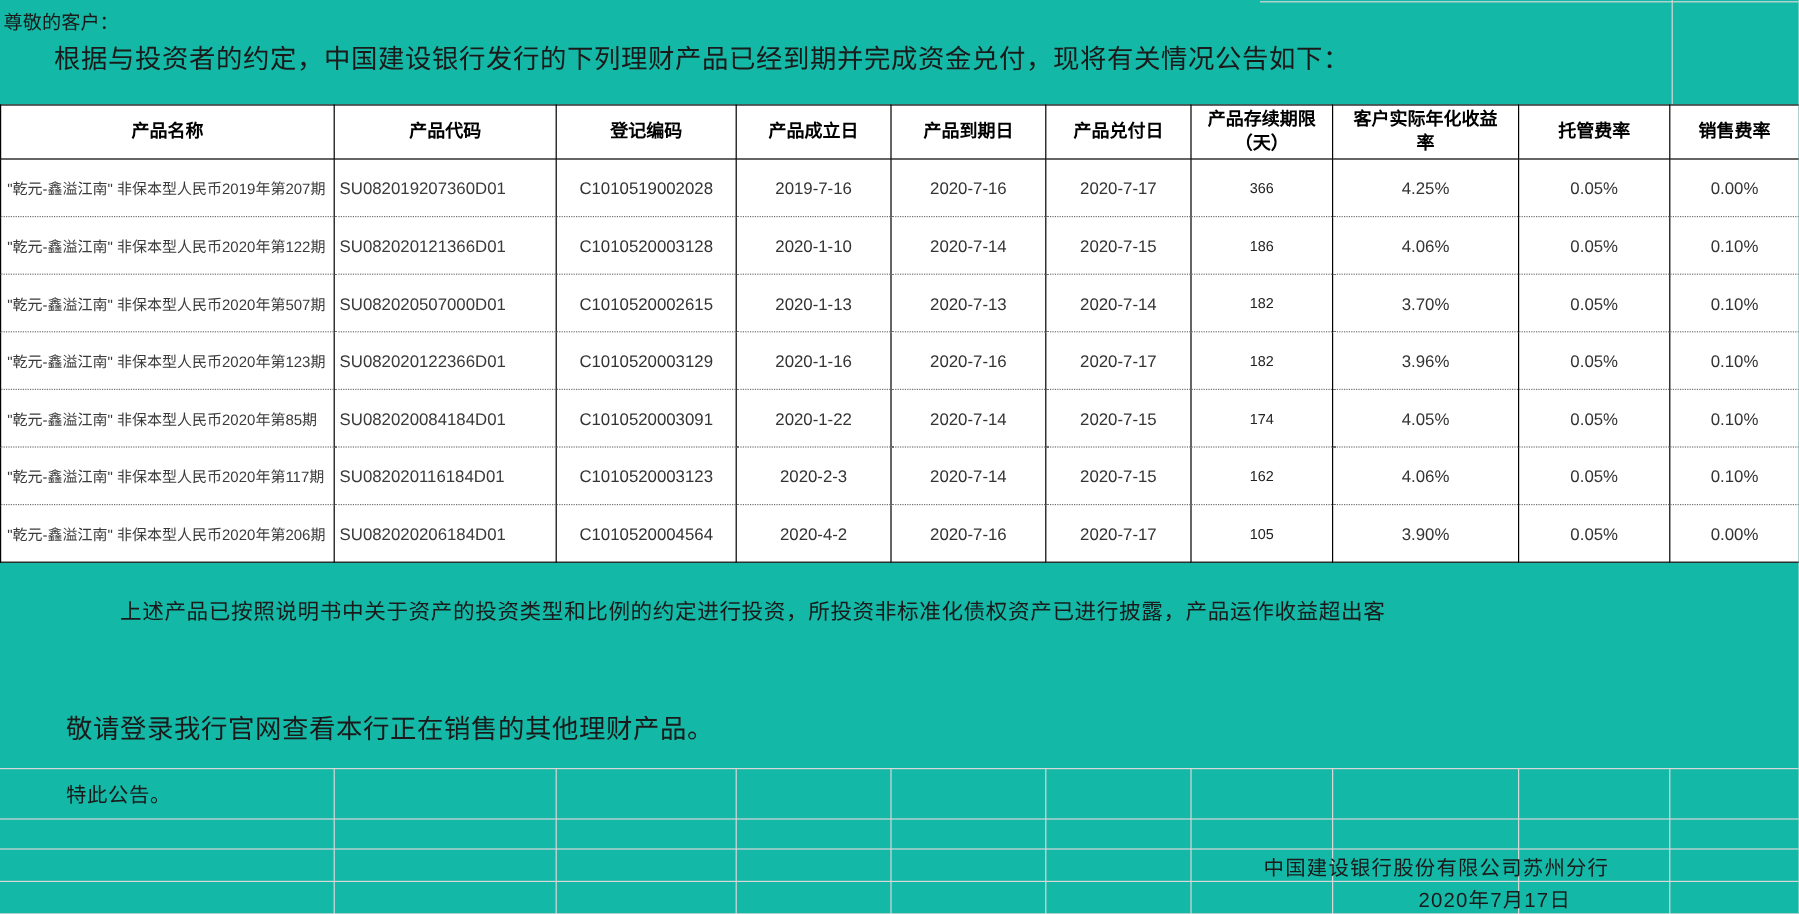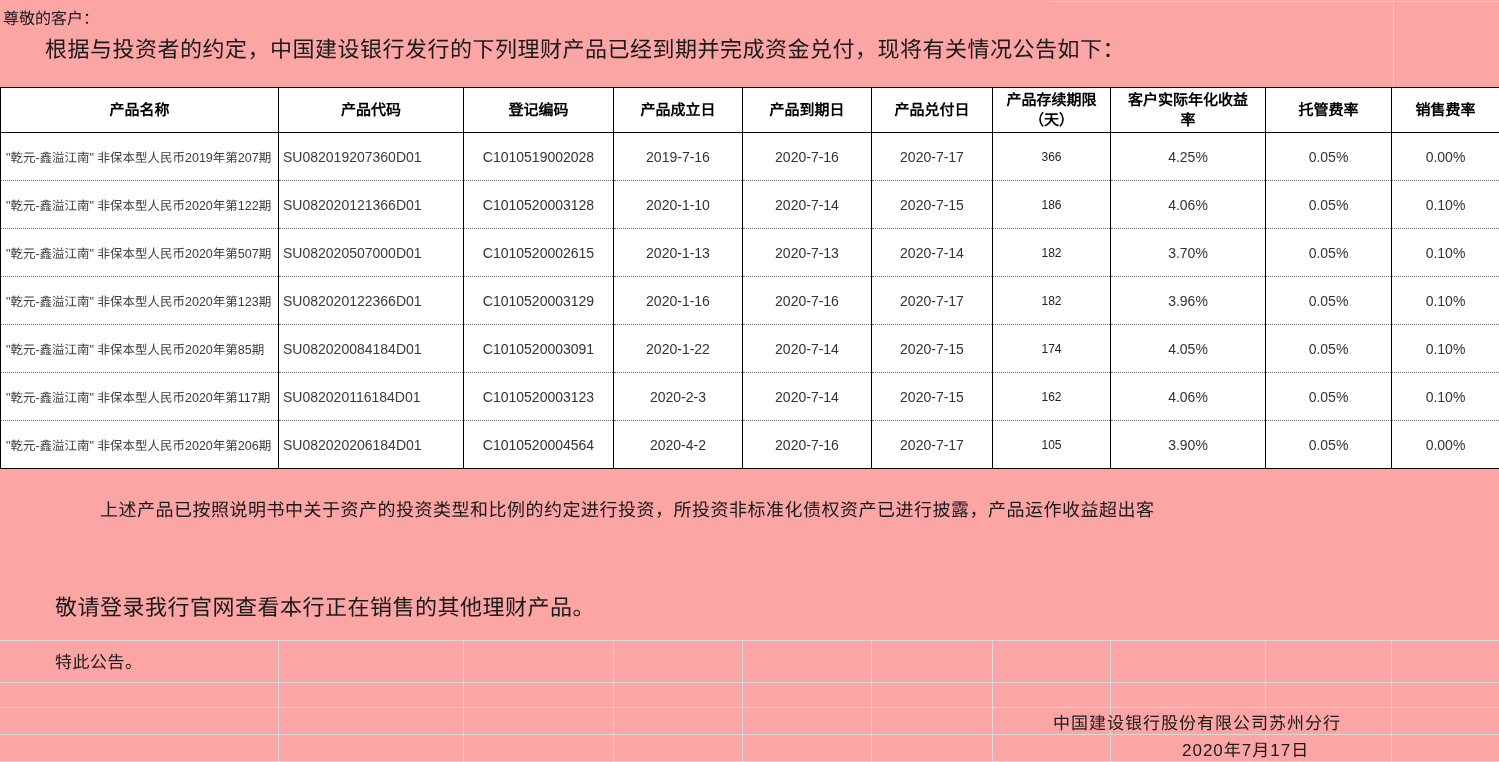--- a/index.html
+++ b/index.html
@@ -1,17 +1,17 @@
 <!DOCTYPE html>
 <html lang="zh-CN"><head>
 <meta charset="utf-8">
 <style>
   html,body{margin:0;padding:0;background:#fff;}
   body{font-family:"Liberation Sans","DejaVu Sans",sans-serif;color:#000;}
-  .sheet{position:relative;width:1499px;height:762px;background:#fca5a5;overflow:hidden;}
+  .sheet{position:relative;width:1499px;height:762px;background:#14b8a6;overflow:hidden;}
 
   
   .gl{position:absolute;background:#d8d8d8;}
   .gl.h{height:1px;}
   .gl.v{width:1px;}
 
   
   .salutation{position:absolute;left:3px;top:5px;font-size:16px;color:#1a1a1a;}
   .intro{position:absolute;left:45px;top:31px;font-size:22px;color:#1a1a1a;letter-spacing:0.5px;}
 

